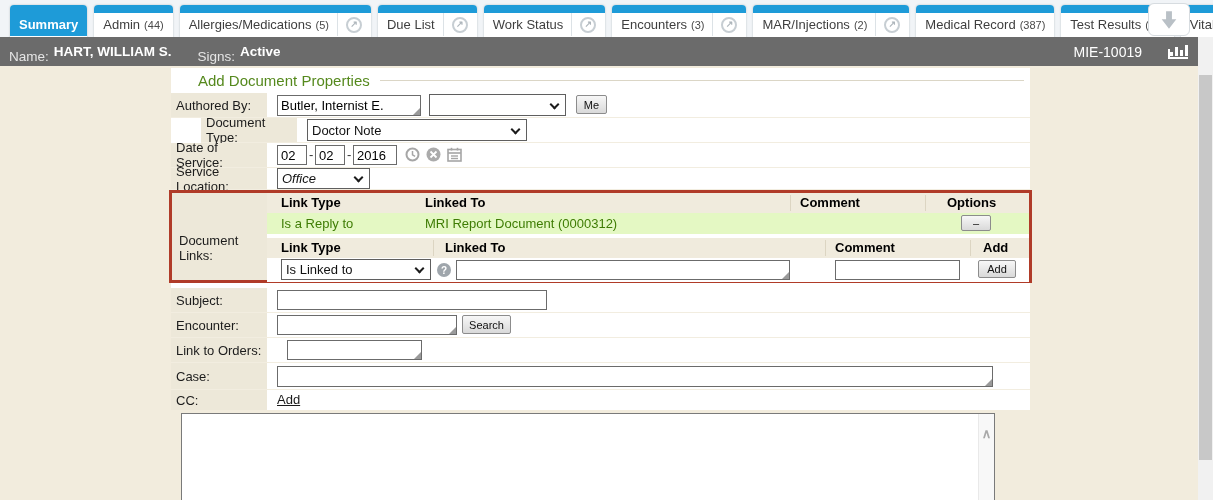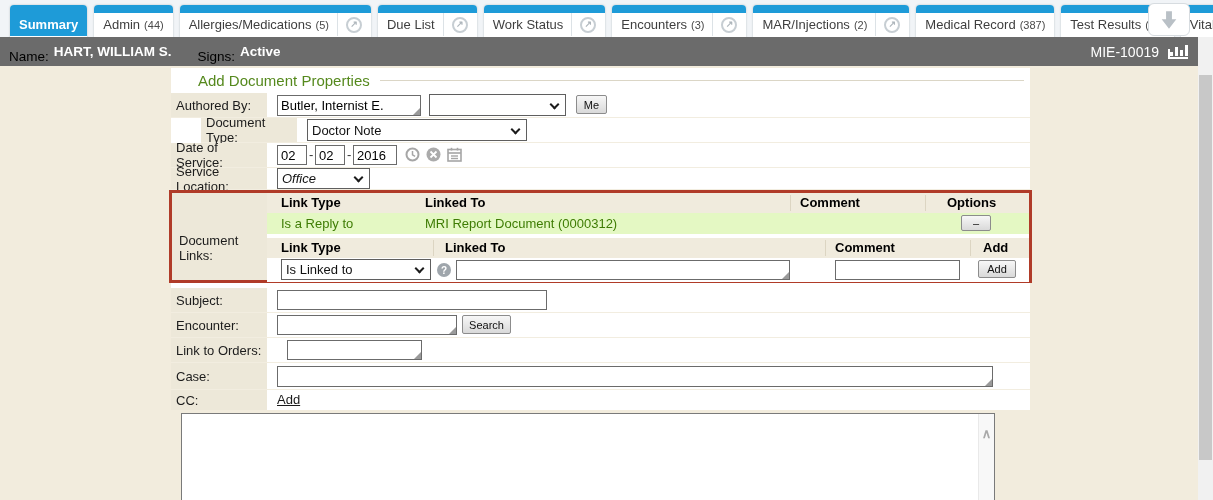--- a/index.html
+++ b/index.html
@@ -21,24 +21,24 @@
                 display:flex; align-items:center; justify-content:center; }
   .popup-icon i { font-style:normal; font-size:9px; font-weight:bold; color:#AEB6BC; line-height:1; }
   .corner { position:absolute; bottom:1px; right:1px; width:0; height:0;
             border-style:solid; border-width:0 0 5px 5px; border-color:transparent transparent #3F3F3F transparent; }
   .overflow-btn { position:absolute; right:23px; top:3px; width:42px; height:33px; background:#fff;
                   border:1px solid #D7DCE0; border-radius:6px; display:flex; align-items:center; justify-content:center; }
 
   
   .patientbar { position:absolute; left:0; top:37px; right:15px; height:29px; background:#6B6B6B;
                 display:flex; align-items:center; padding:0 9px; font-size:13.5px; }
-  .plabel { color:#000000; margin-right:5px;margin-top:9px; }
+  .plabel { color:#e5e5e5; margin-right:5px;margin-top:9px; }
   .pvalue { color:#fff; font-weight:bold; }
   .pgap { width:26px; }
-  .pright { margin-left:auto; display:flex; align-items:center; gap:8px; color:#fff; font-size:14px; }
+  .pright { margin-left:auto; display:flex; align-items:center; gap:25px; color:#fff; font-size:14px; }
 
   
   .scrolltrack { position:absolute; right:0; top:37px; bottom:0; width:15px; background:#F1F1F1; }
   .scrollthumb { position:absolute; left:1px; right:1px; top:38px; height:385px; background:#C8C8C8; }
 
   
   .panel { position:absolute; left:171px; top:68px; width:859px; background:#fff; }
   .heading-row { height:25px; display:flex; align-items:center; padding-left:15px; }
   .heading { color:#55891D; font-weight:normal; font-size:15px; white-space:nowrap;margin-left:12px; }
   .heading-rule { flex:1; height:1px; background:#DBD6C6; margin:0 6px 0 10px; }

